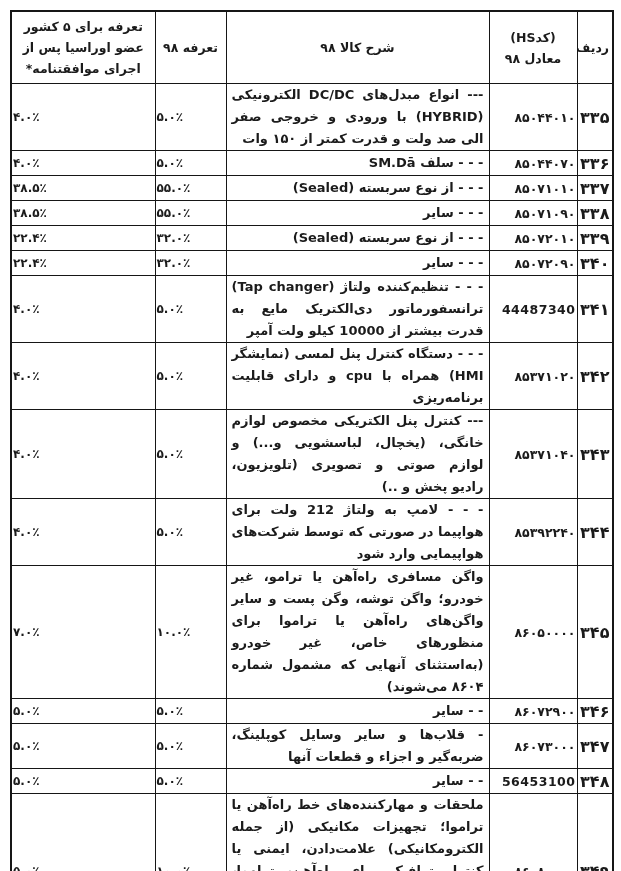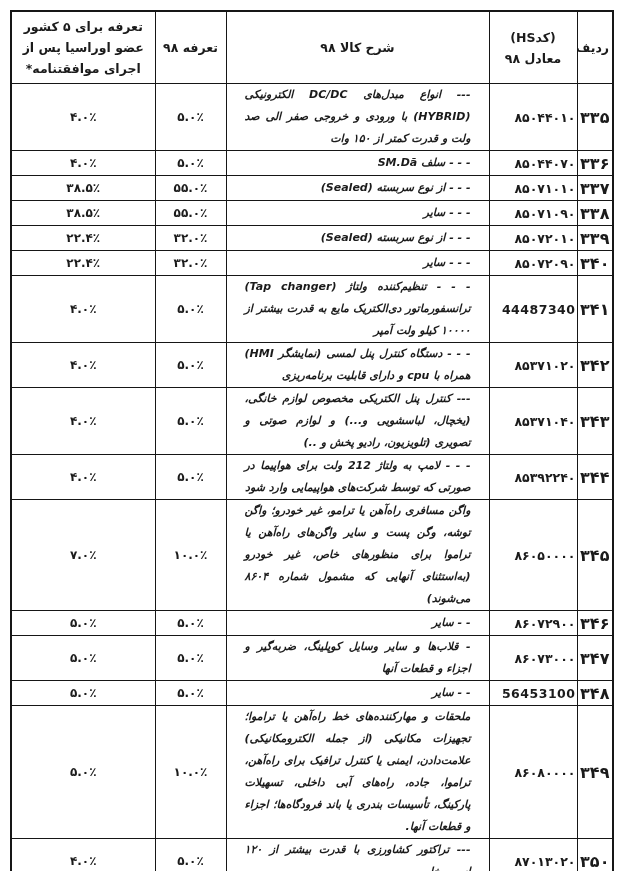--- a/index.html
+++ b/index.html
@@ -41,29 +41,28 @@
     font-size:16px;
     height:22px;
   }
   td.cell-hs{
     text-align:right;
     font-size:12.5px;
     direction:ltr;
     letter-spacing:0.5px;
   }
   td.cell-desc{
-    font-size:11px;
+    font-size:13px;
     line-height:22px;
-    padding:0 18px;
+    padding:0 5px;
     text-align:justify;
     text-align-last:right;
-    font-style:italic;
   }
   td.cell-pct{
-    text-align:center;
+    text-align:left;
     font-size:12px;
     direction:ltr;
   }
   .hs-head-line{display:block;}
 </style>
 </head>
 <body>
 
 <div class="page">
   <table class="tariff">
@@ -131,21 +130,21 @@
     <td class="cell-rownum">۳۴۰</td>
     <td class="cell-hs">۸۵۰۷۲۰۹۰</td>
     <td class="cell-desc">- - - سایر</td>
     <td class="cell-pct">۳۲.۰٪</td>
     <td class="cell-pct">۲۲.۴٪</td>
   </tr>
 
   <tr>
     <td class="cell-rownum">۳۴۱</td>
     <td class="cell-hs">44487340</td>
-    <td class="cell-desc">- - - تنظیم‌کننده ولتاژ (Tap changer) ترانسفورماتور دی‌الکتریک مایع به قدرت بیشتر از ۱۰۰۰۰ کیلو ولت آمپر</td>
+    <td class="cell-desc">- - - تنظیم‌کننده ولتاژ (Tap changer) ترانسفورماتور دی‌الکتریک مایع به قدرت بیشتر از 10000 کیلو ولت آمپر</td>
     <td class="cell-pct">۵.۰٪</td>
     <td class="cell-pct">۴.۰٪</td>
   </tr>
 
   <tr>
     <td class="cell-rownum">۳۴۲</td>
     <td class="cell-hs">۸۵۳۷۱۰۲۰</td>
     <td class="cell-desc">- - - دستگاه کنترل پنل لمسی (نمایشگر HMI) همراه با cpu و دارای قابلیت برنامه‌ریزی</td>
     <td class="cell-pct">۵.۰٪</td>
     <td class="cell-pct">۴.۰٪</td>

